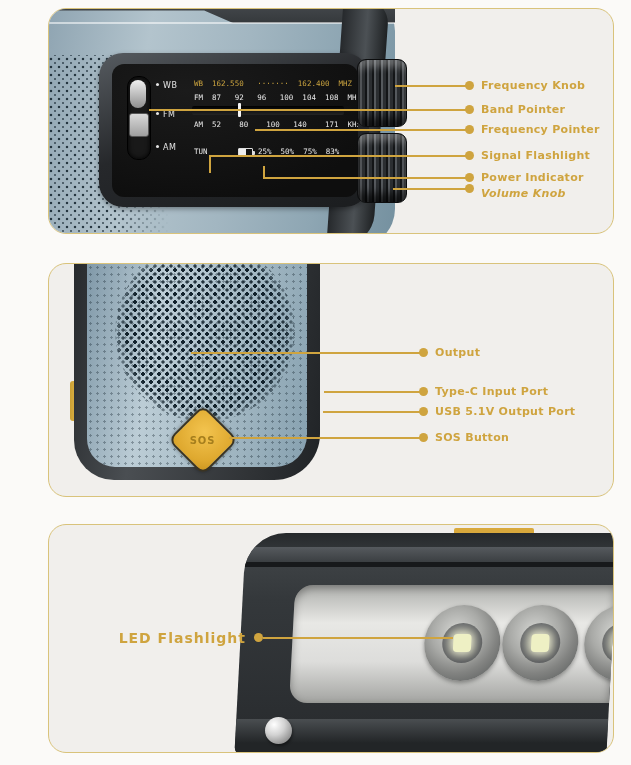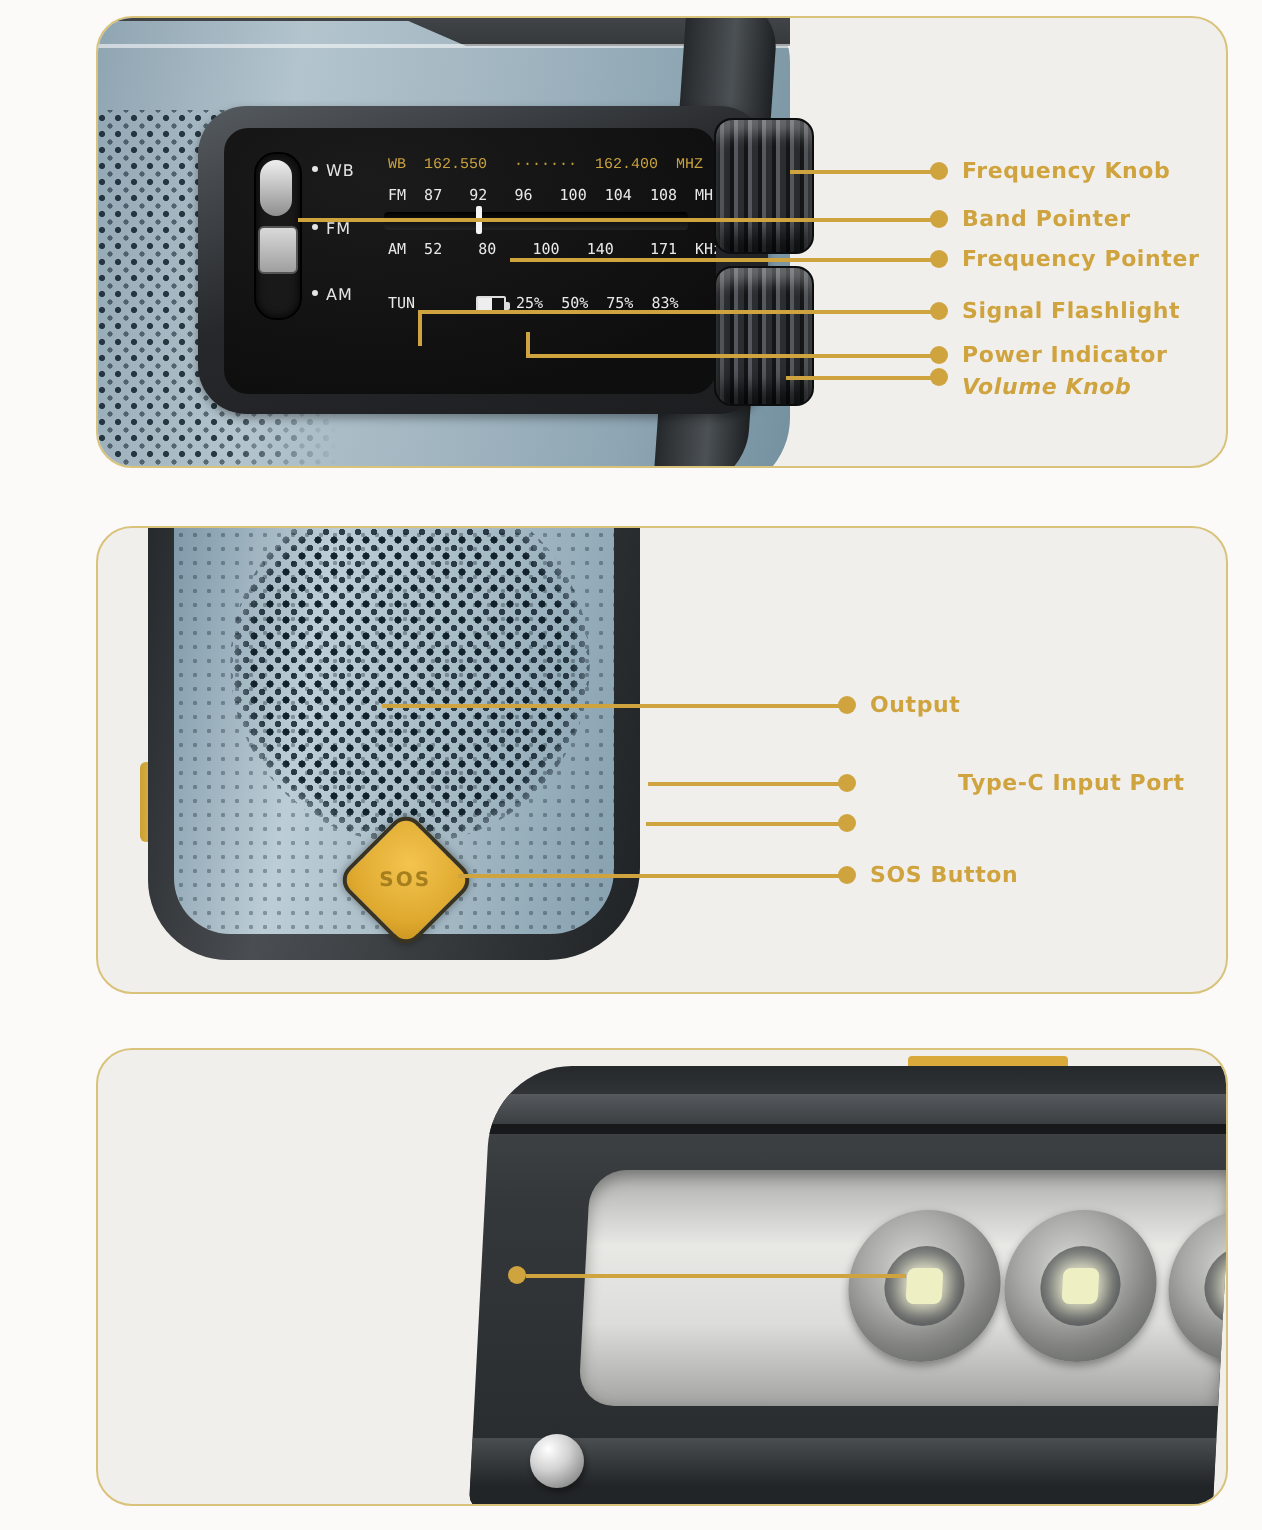--- a/index.html
+++ b/index.html
@@ -56,21 +56,20 @@
     background:repeating-linear-gradient(90deg,#131517 0 2px,#55595d 2px 4px,#2b2e31 4px 7px);
     box-shadow:inset 0 7px 7px rgba(255,255,255,.28),inset 0 -9px 9px rgba(0,0,0,.65);
     border:1px solid #0c0d0e;
   }
   #knob-frequency{top:62px;height:66px;}
   #knob-volume{top:136px;height:68px;}
   .bezel{
     position:absolute;left:64px;top:56px;width:270px;height:154px;border-radius:24px;
     background:linear-gradient(160deg,#565b60,#26282b 45%,#1b1d1f);
     box-shadow:0 2px 5px rgba(0,0,0,.35);
-    padding-left:15px;
   }
   .display{
     position:absolute;left:13px;top:11px;width:246px;height:133px;border-radius:12px;
     background:radial-gradient(120% 120% at 30% 20%,#1b1b1b,#0e0e0e 70%);
     overflow:hidden;
   }
   .slider-track{
     position:absolute;left:15px;top:12px;width:22px;height:82px;border-radius:11px;
     background:#191919;border:1px solid #000;box-shadow:inset 0 0 5px #000;
   }
@@ -192,21 +191,21 @@
     <div class="bezel">
       <div class="display">
         <div class="slider-track">
           <div class="slider-top"></div>
           <div class="slider-knob"></div>
         </div>
         <div class="band-ind" style="top:17px;"><span class="dot"></span><span>WB</span></div>
         <div class="band-ind" style="top:46px;"><span class="dot"></span><span>FM</span></div>
         <div class="band-ind" style="top:79px;"><span class="dot"></span><span>AM</span></div>
 
-        <div class="disp-row row-gold" style="top:15px;font-family:Liberation Mono, monospace;">WB  162.550   ·······  162.400  MHZ</div>
+        <div class="disp-row row-gold" style="top:15px;">WB  162.550   ·······  162.400  MHZ</div>
         <div class="disp-row row-white" style="top:29px;">FM  87   92   96   100  104  108  MHZ</div>
         <div class="scale-band"></div>
         <div class="pointer"></div>
         <div class="disp-row row-white" style="top:56px;">AM  52    80    100   140    171  KHzx10</div>
         <div class="disp-row row-white" style="top:83px;">TUN</div>
         <div class="battery"></div>
         <div class="disp-row row-white" style="top:83px;left:146px;">25%  50%  75%  83%</div>
       </div>
     </div>
 
@@ -254,21 +253,22 @@
   <div class="cline" style="left:275px;top:127px;width:98px;"></div>
   <div class="cline" style="left:274px;top:147px;width:99px;"></div>
   <div class="cline" style="left:180px;top:173px;width:193px;"></div>
 
   <div class="bullet" style="left:370px;top:84px;"></div>
   <div class="bullet" style="left:370px;top:123px;"></div>
   <div class="bullet" style="left:370px;top:143px;"></div>
   <div class="bullet" style="left:370px;top:169px;"></div>
 
   <div class="clabel" style="left:386px;top:82px;">Output</div>
-  <div class="clabel" style="left:386px;top:121px;margin-left:44px;">Type-C Input Port</div>
+  <div class="clabel" style="left:386px;top:121px;">Type-C Input Port</div>
+  <div class="clabel" style="left:386px;top:141px;">USB 5.1V Output Port</div>
   <div class="clabel" style="left:386px;top:167px;">SOS Button</div>
 </div>
 
 <div class="panel" id="panel3">
   <div class="solar-strip"></div>
   <div class="dev3">
     <div class="dev3-ridge"></div>
     <div class="dev3-ridge2"></div>
     <div class="dev3-recess">
       <div class="lens" style="left:132px;">
@@ -281,15 +281,16 @@
       </div>
       <div class="lens" style="left:292px;">
         <div class="lens-inner"></div>
         <div class="lens-led"></div>
       </div>
     </div>
     <div class="dev3-bottom"></div>
   </div>
   <div class="crank-ball"></div>
 
+  <div class="clabel label-right" style="left:57px;top:106px;width:140px;letter-spacing:1px;font-size:14px;">LED Flashlight</div>
   <div class="bullet" style="left:205px;top:108px;"></div>
   <div class="cline" style="left:214px;top:112px;width:190px;"></div>
 </div>
 
 </body></html>

